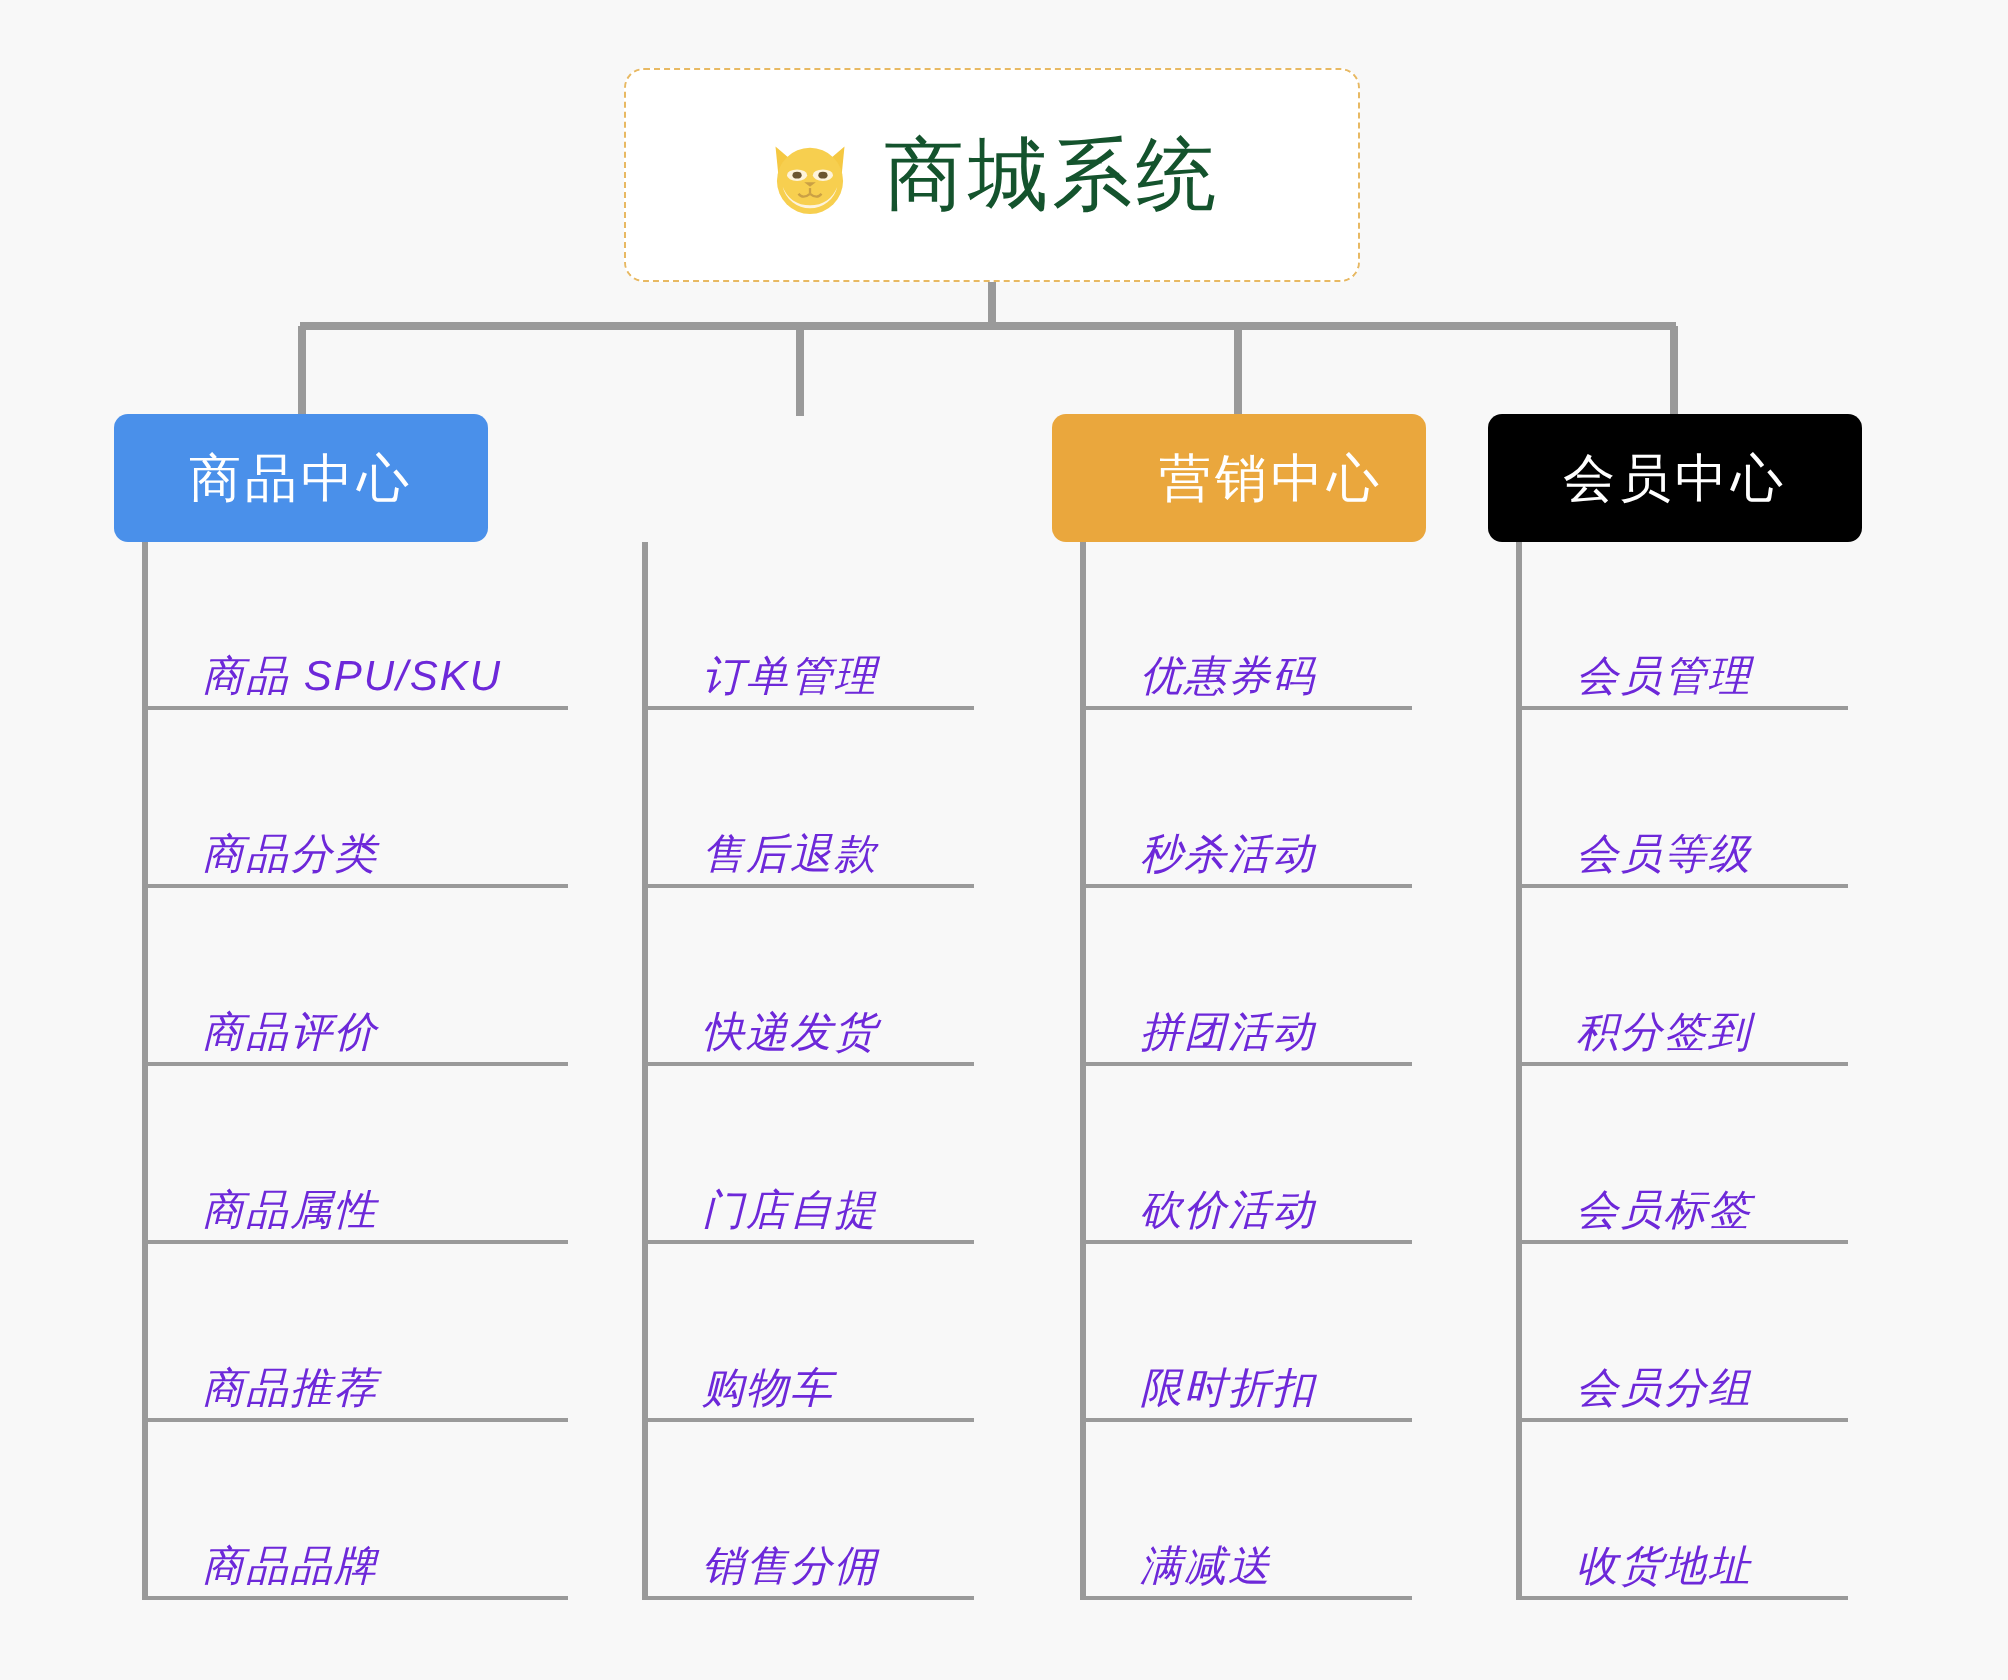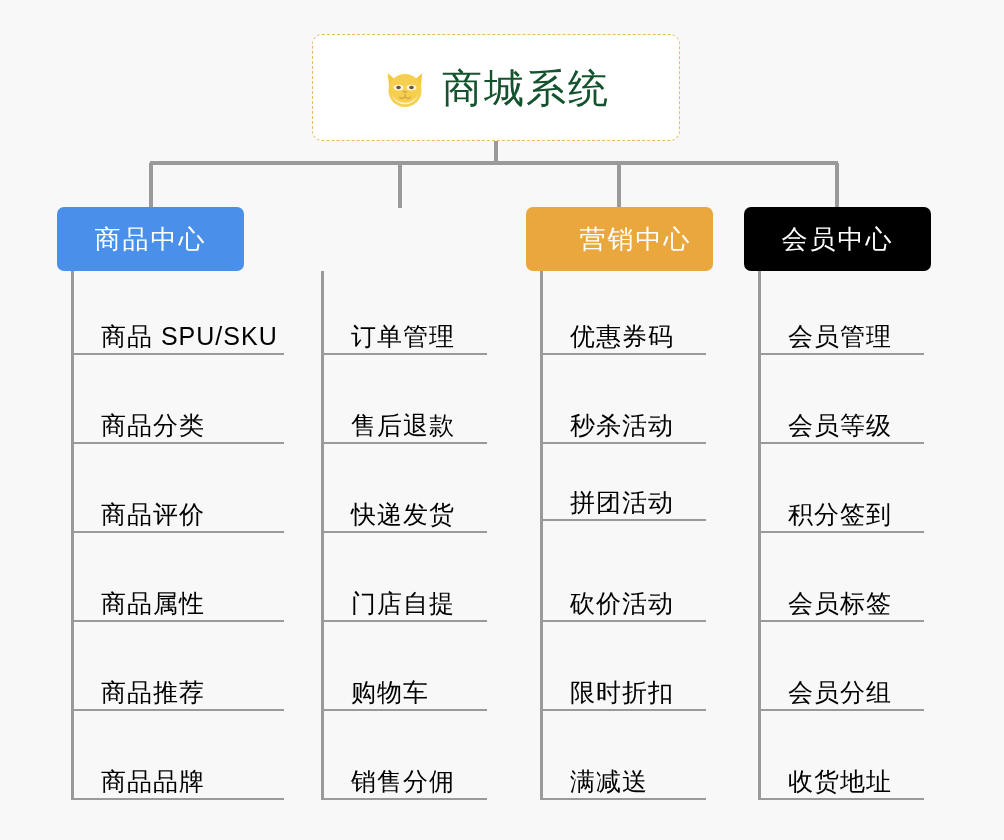--- a/index.html
+++ b/index.html
@@ -98,25 +98,26 @@
     height: 82px;
     box-sizing: border-box;
     border-bottom: 2px solid #9a9a9a;
     display: flex;
     align-items: flex-end;
     justify-content: flex-start;
     padding-left: 30px;
     padding-bottom: 3px;
   }
   .leaf-label {
-    font-size: 25px;
+    font-size: 21px;
     line-height: 1.1;
-    color: #000000;
+    color: #6d28d9;
     white-space: nowrap;
     letter-spacing: 1px;
+    font-style: italic;
   }
 </style>
 </head>
 <body>
 
 <div id="diagram">
 
   <svg id="connectors" viewBox="0 0 1004 840" width="1004" height="840" aria-hidden="true">
 
     <line x1="496" y1="141" x2="496" y2="163" stroke="#9a9a9a" stroke-width="4"></line>
@@ -201,21 +202,21 @@
       </div>
     </div>
   <div class="leaf-col" id="col-2" style="left: 526px;">
     <div class="leaf-spine" style="height: 529px;"></div>
   <div class="leaf-item" style="top: 2px; width: 166px;">
         <span class="leaf-label">优惠券码</span>
       </div>
       <div class="leaf-item" style="top: 91px; width: 166px;">
         <span class="leaf-label">秒杀活动</span>
       </div>
-      <div class="leaf-item" style="top: 168px; width: 166px; text-align: right;">
+      <div class="leaf-item" style="top: 180px; width: 166px; text-align: right;">
         <span class="leaf-label">拼团活动</span>
       </div>
       <div class="leaf-item" style="top: 269px; width: 166px;">
         <span class="leaf-label">砍价活动</span>
       </div>
       <div class="leaf-item" style="top: 358px; width: 166px;">
         <span class="leaf-label">限时折扣</span>
       </div>
       <div class="leaf-item" style="top: 447px; width: 166px;">
         <span class="leaf-label">满减送</span>

